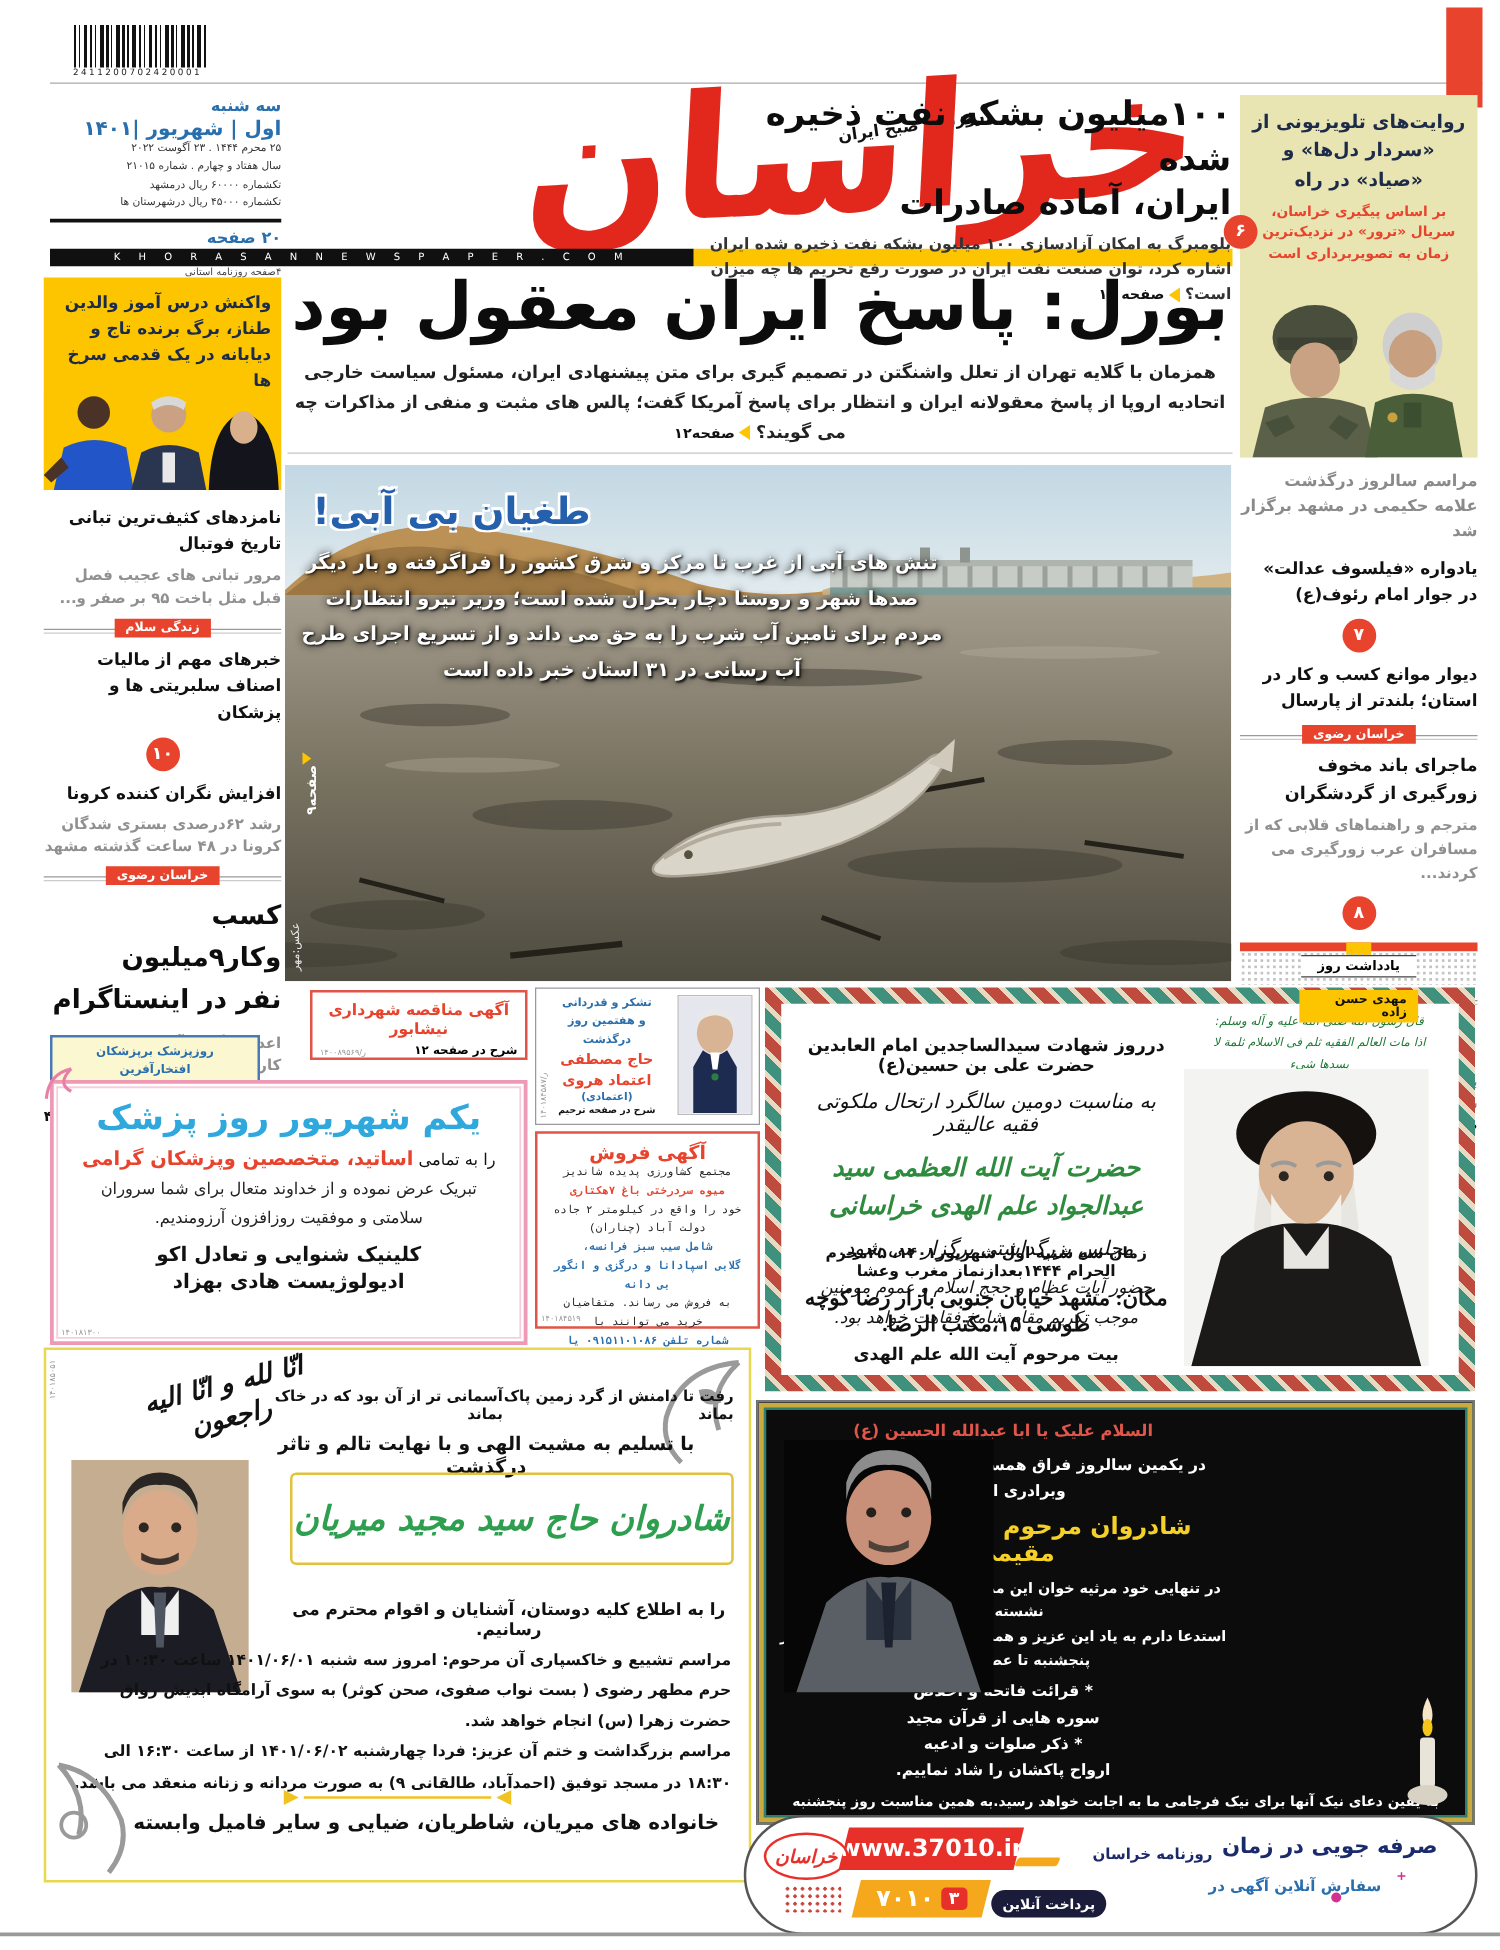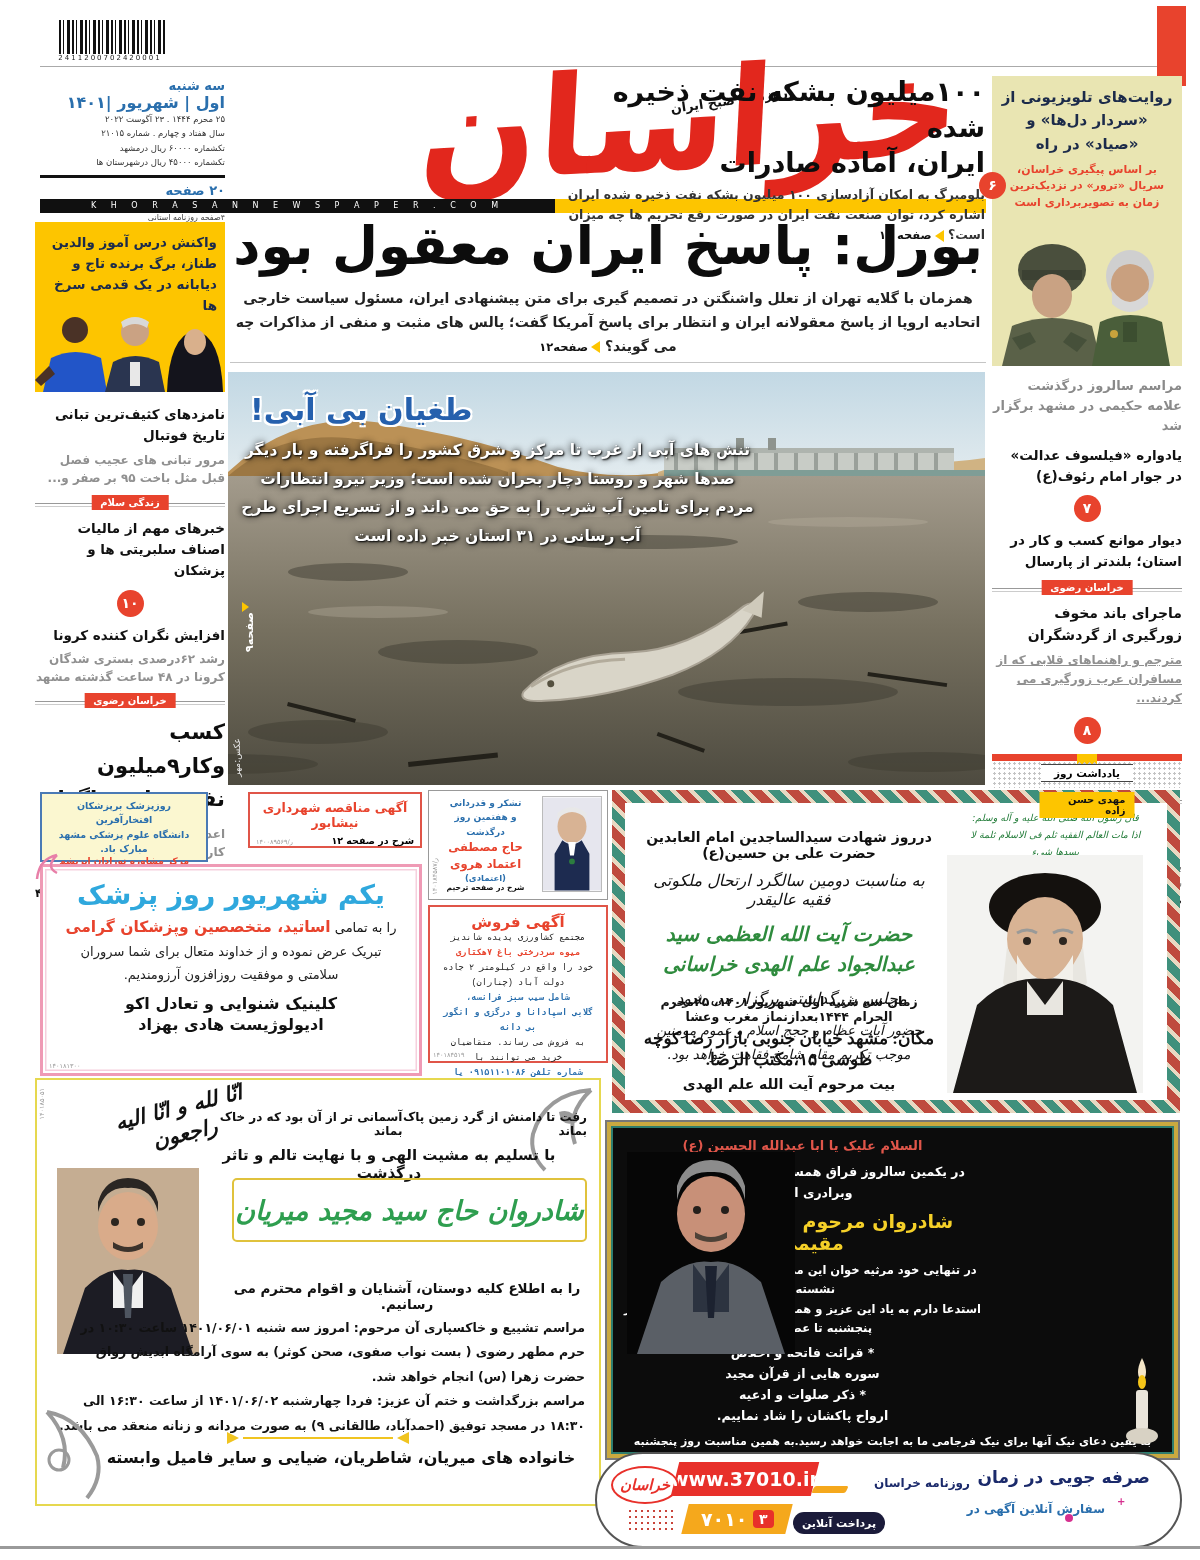--- a/index.html
+++ b/index.html
@@ -203,21 +203,21 @@
     <div style="display:flex;justify-content:center;margin-top:8px;">
         <div class="pagedot">۷</div>
       </div>
     <div class="colttl" style="margin-top:8px;">دیوار موانع کسب و کار در استان؛ بلندتر از پارسال</div>
 
     <div class="divider-badge" style="margin-top:16px;">
         <span class="bdg">خراسان رضوی</span>
       </div>
 
     <div class="colttl" style="font-size:14px;margin-top:14px;">ماجرای باند مخوف زورگیری از گردشگران</div>
-    <div class="colsub" style="margin-top:5px;text-decoration:underline;">مترجم و راهنماهای قلابی که از مسافران عرب زورگیری می کردند...</div>
+    <div class="colsub" style="margin-top:5px;">مترجم و راهنماهای قلابی که از مسافران عرب زورگیری می کردند...</div>
     <div style="display:flex;justify-content:center;margin-top:10px;">
         <div class="pagedot">۸</div>
       </div>
 
     <div style="margin-top:10px;">
       <div class="ribbon-red">
           <div class="ribbon-tab"></div>
         </div>
       <div class="ribbon-dots">
           <div class="ribbon-lbl">یادداشت روز</div>
@@ -364,21 +364,21 @@
       </g>
     </svg>
     <div class="abs photottl" style="left:22px;top:20px;">طغیان بی آبی!</div>
     <div class="abs photobody" style="left:12px;top:64px;width:515px;">تنش های آبی از غرب تا مرکز و شرق کشور را فراگرفته و بار دیگر صدها شهر و روستا دچار بحران شده است؛ وزیر نیرو انتظارات مردم برای تامین آب شرب را به حق می داند و از تسریع اجرای طرح آب رسانی در ۳۱ استان خبر داده است</div>
     <div class="abs" style="left:14px;top:230px;">
       <div class="vert" style="color:#fff;font-weight:bold;font-size:11px;"><span class="chev" style="border-top-width:5px;border-bottom-width:5px;border-left-width:7px;"></span><span>صفحه۹</span></div>
     </div>
     <div class="abs vert" style="left:4px;bottom:8px;color:#e8e8e8;font-size:9px;">عکس:مهر</div>
   </div>
 
-  <div class="abs doctorbox" style="left:40px;top:792px;width:168px;height:70px;">
+  <div class="abs doctorbox" style="left:40px;top:828px;width:168px;height:70px;">
     <div class="l">روزپزشک برپزشکان افتخارآفرین</div>
     <div class="l">دانشگاه علوم پزشکی مشهد مبارک باد.</div>
     <div class="l3">مرکز مشاوره نوزادان ابریشم</div>
     <div style="display:flex;justify-content:space-between;align-items:flex-end;margin-top:1px;">
       <span style="font-size:8.5px;font-weight:bold;color:#111;">شرح در صفحه ۳</span>
       <span class="code">۱۴۰۱۸۴۲۶۷ م</span>
     </div>
   </div>
 
   <div class="abs tenderbox" style="left:248px;top:792px;width:174px;height:56px;">
@@ -490,21 +490,21 @@
       <rect width="142" height="186" fill="#b89e81" opacity="0.35"></rect>
       <ellipse cx="71" cy="58" rx="30" ry="34" fill="#d9ab8a"></ellipse>
       <path d="M41 44 Q48 18 71 20 Q94 18 101 44 L101 34 Q94 10 71 10 Q48 10 41 34 Z" fill="#2a2623"></path>
       <path d="M56 74 Q71 84 86 74 L86 80 Q71 88 56 80 Z" fill="#3c332c"></path>
       <circle cx="58" cy="54" r="4" fill="#2c2620"></circle>
         <circle cx="84" cy="54" r="4" fill="#2c2620"></circle>
       <path d="M6 186 L28 120 Q50 98 71 102 Q92 98 114 120 L136 186 Z" fill="#1c1c24"></path>
       <path d="M56 104 L71 124 L86 104 L86 140 L56 140 Z" fill="#f0f0f0"></path>
       <path d="M66 106 L76 106 L74 150 L68 150 Z" fill="#4e5560"></path>
     </svg>
-    <div class="abs mir-namebox" style="left:195px;top:98px;width:355px;height:64px;">
+    <div class="abs mir-namebox" style="left:195px;top:98px;width:355px;height:74px;">
       <span class="mir-name">شادروان حاج سید مجید میریان</span>
     </div>
     <div class="abs mir-announce" style="left:180px;top:200px;width:380px;">را به اطلاع کلیه دوستان، آشنایان و اقوام محترم می رسانیم.</div>
     <div class="abs mir-body" style="left:14px;right:14px;top:236px;">
       <div>مراسم تشییع و خاکسپاری آن مرحوم: امروز سه شنبه ۱۴۰۱/۰۶/۰۱ ساعت ۱۰:۳۰ در حرم مطهر رضوی ( بست نواب صفوی، صحن کوثر) به سوی آرامگاه ابدیش رواق حضرت زهرا (س) انجام خواهد شد.</div>
       <div>مراسم بزرگداشت و ختم آن عزیز: فردا چهارشنبه ۱۴۰۱/۰۶/۰۲ از ساعت ۱۶:۳۰ الی ۱۸:۳۰ در مسجد توفیق (احمدآباد، طالقانی ۹) به صورت مردانه و زنانه منعقد می باشد.</div>
     </div>
     <div class="abs orn-div" style="left:120px;right:120px;top:352px;">
       <span class="tri l"></span>
         <span class="bar"></span>

